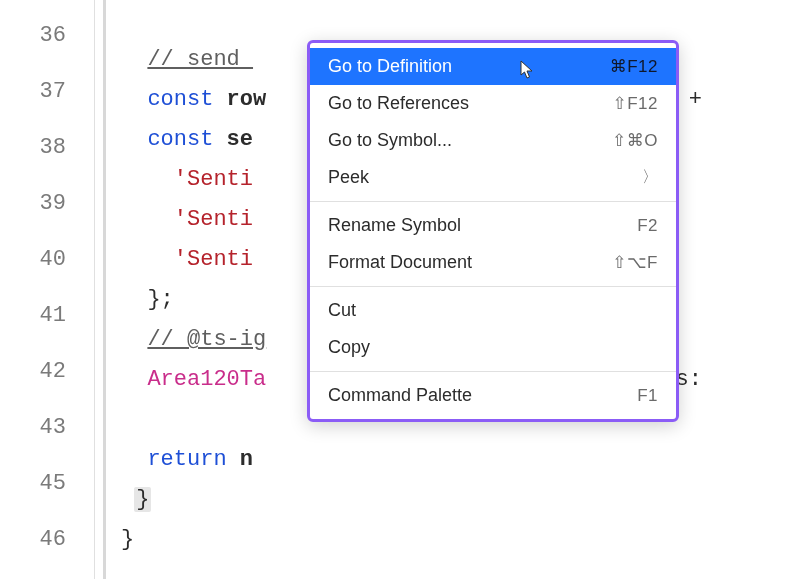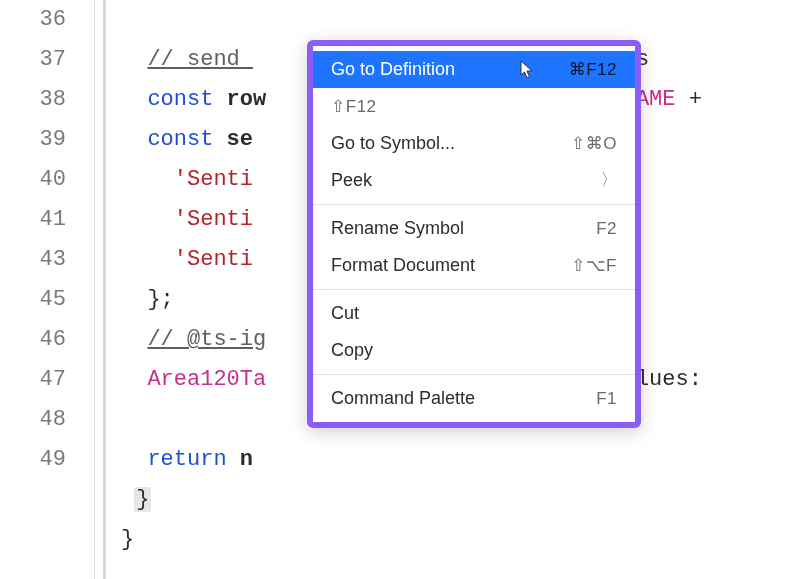--- a/index.html
+++ b/index.html
@@ -27,20 +27,21 @@
       flex-shrink: 0;
     }
     .line-number {
       color: #7a7a7a;
       text-align: right;
       padding-right: 28px;
       font-size: 22px;
       line-height: 40px;
       height: 40px;
       user-select: none;
+      margin-top: 16px;
     }
     .code-area {
       flex: 1;
       padding-left: 15px;
       padding-top: 0;
       position: relative;
       border-left: 3px solid #d8d8d8;
       margin-left: 8px;
     }
     .code-line {
@@ -61,23 +62,23 @@
     .highlight-brace {
       background: #e6e6e6;
       border-radius: 2px;
       padding: 0 2px;
     }
 
     .context-menu {
       position: absolute;
       top: 40px;
       left: 307px;
-      width: 334px;
+      width: 372px;
       background: #ffffff;
-      border: 6px solid #8b5cf6;
+      border: 3px solid #8b5cf6;
       border-radius: 6px;
       box-shadow: 0 4px 18px rgba(0,0,0,0.18);
       font-family: -apple-system, "Helvetica Neue", Arial, sans-serif;
       font-size: 18px;
       padding: 5px 0;
       color: #2c2c2c;
     }
     .menu-item {
       display: flex;
       justify-content: space-between;
@@ -119,20 +120,21 @@
 <body>
 
 <div class="editor">
   <div class="gutter">
     <div class="line-number">36</div>
     <div class="line-number">37</div>
     <div class="line-number">38</div>
     <div class="line-number">39</div>
     <div class="line-number">40</div>
     <div class="line-number">41</div>
+    <div class="line-number">42</div>
     <div class="line-number">43</div>
     <div class="line-number">45</div>
     <div class="line-number">46</div>
     <div class="line-number">47</div>
     <div class="line-number">48</div>
     <div class="line-number">49</div>
   </div>
 
   <div class="code-area">
     <div class="code-line"></div>
@@ -151,20 +153,21 @@
     <div class="code-line"><span>}</span></div>
   </div>
 </div>
 
 <div class="context-menu">
   <div class="menu-item selected">
     <span>Go to Definition</span>
     <span class="shortcut">⌘F12</span>
   </div>
   <div class="menu-item">
+    <span>Go to References</span>
     <span class="shortcut">⇧F12</span>
   </div>
   <div class="menu-item">
     <span>Go to Symbol...</span>
     <span class="shortcut">⇧⌘O</span>
   </div>
   <div class="menu-item">
     <span>Peek</span>
     <span class="submenu-arrow">〉</span>
   </div>

